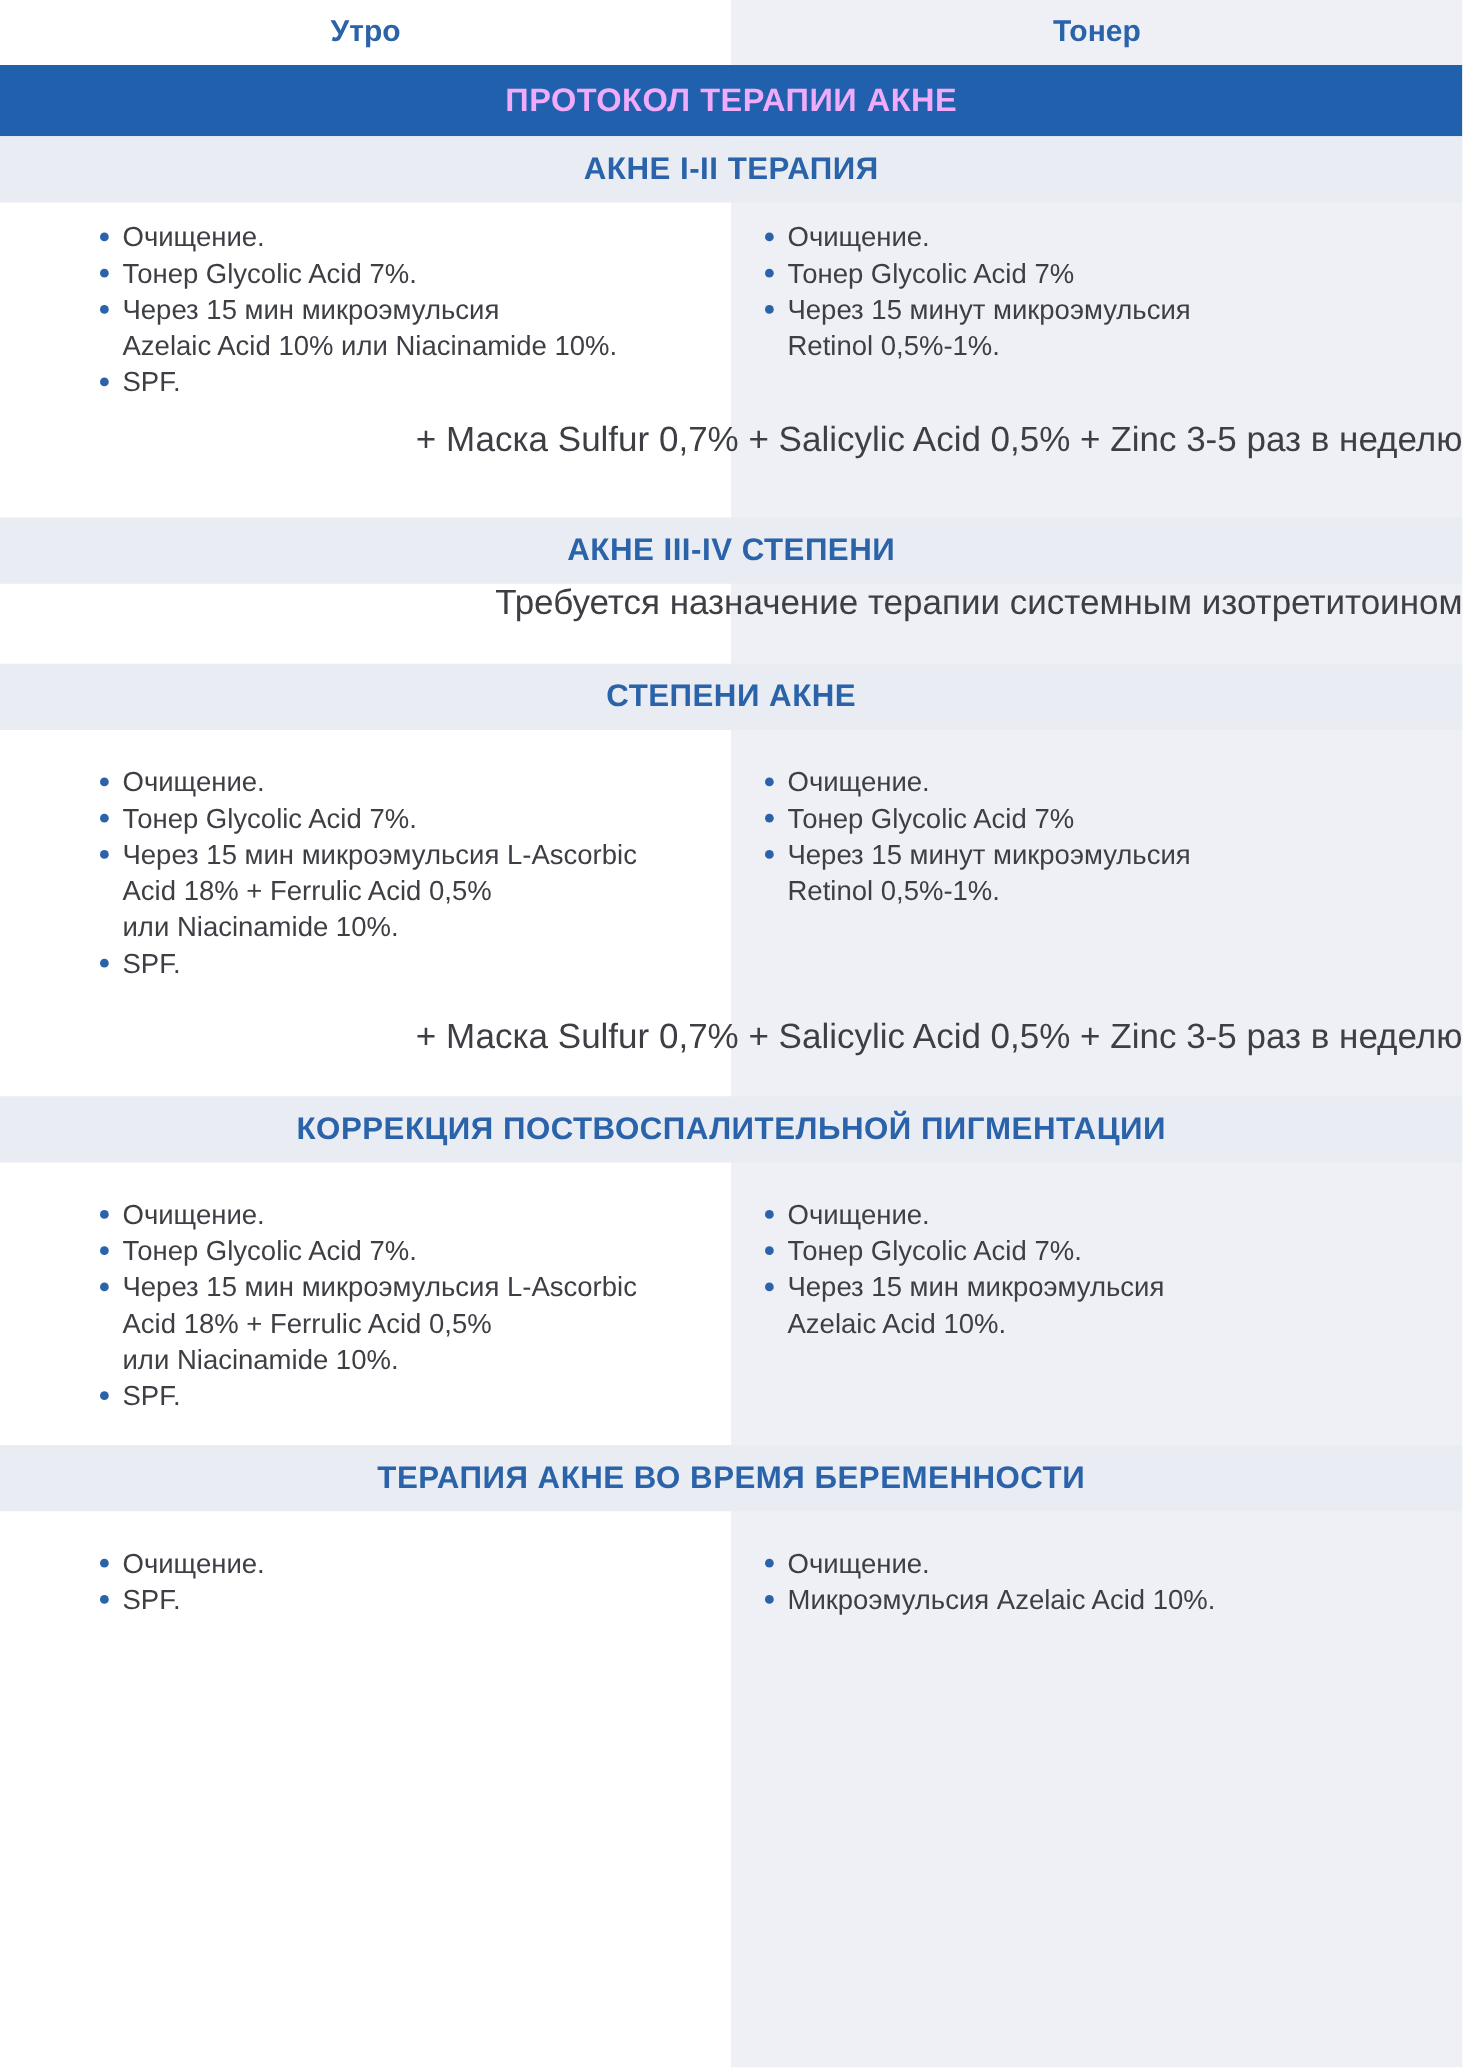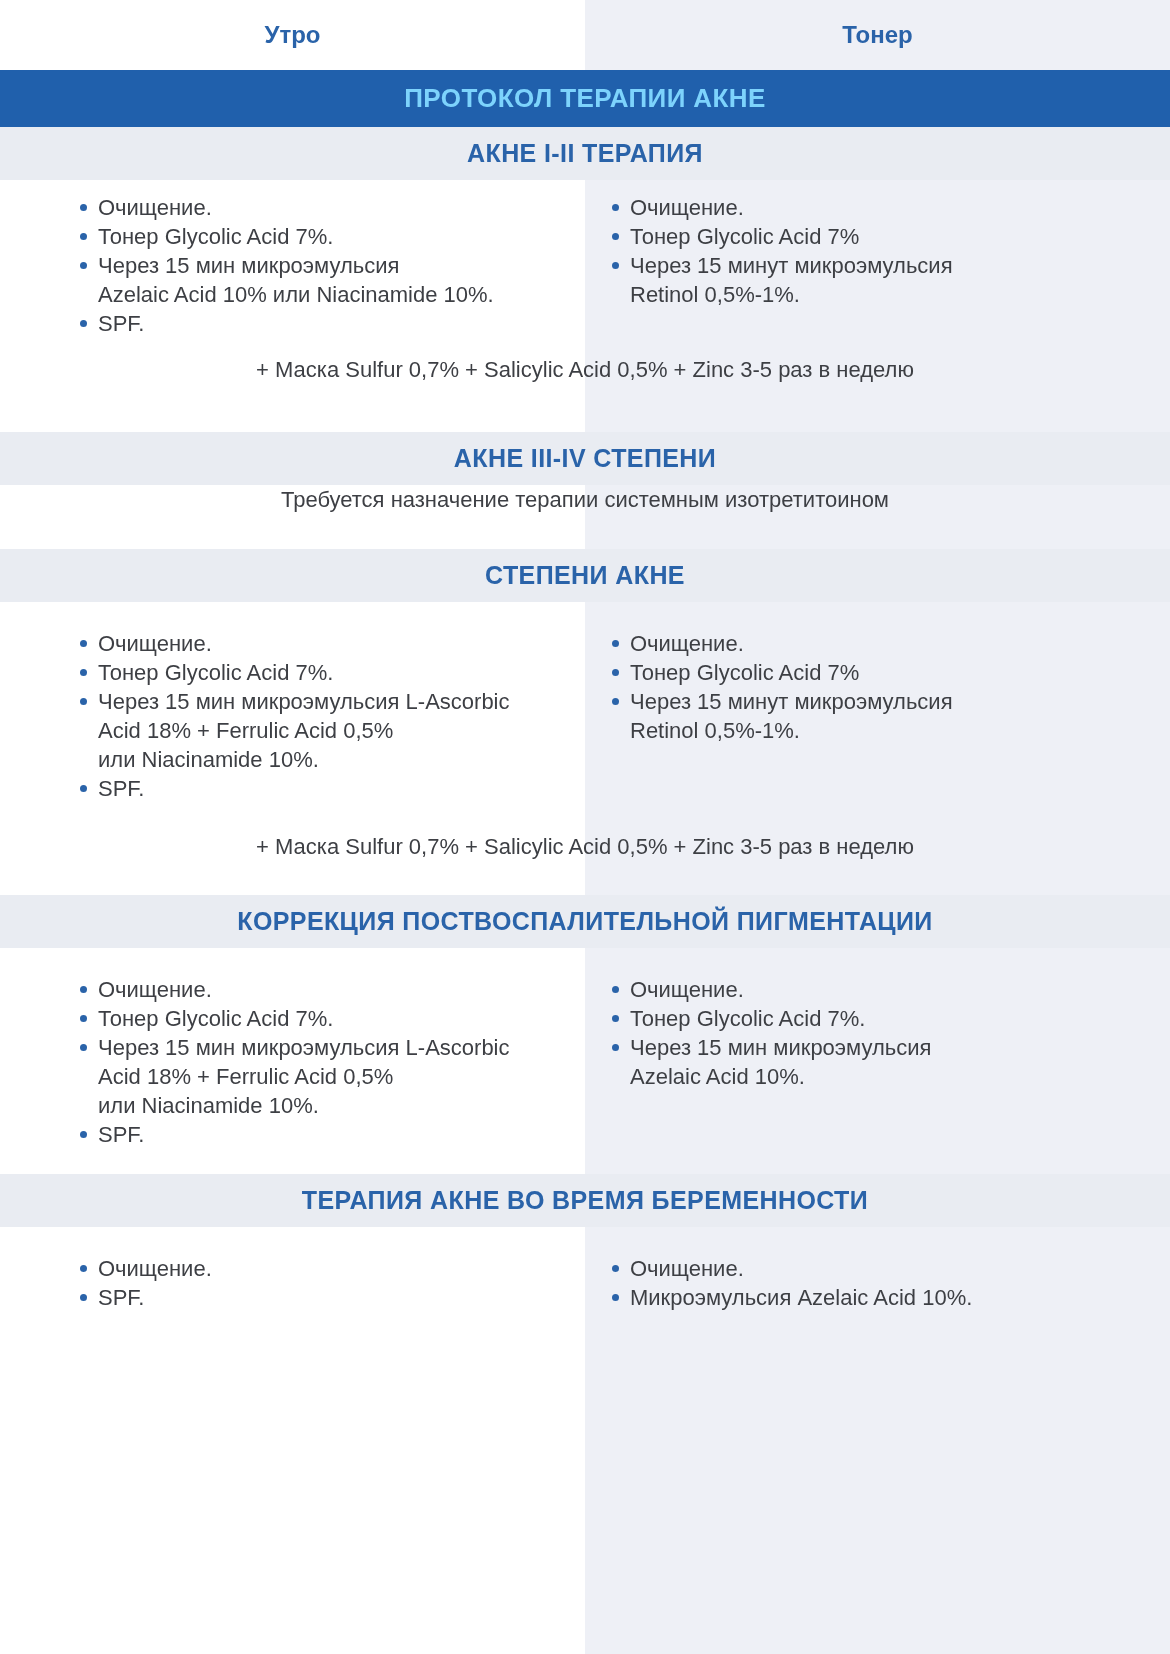--- a/index.html
+++ b/index.html
@@ -5,35 +5,35 @@
   html, body { margin: 0; padding: 0; background: #ffffff; }
   .page {
     position: relative;
     width: 1170px;
     height: 1654px;
     overflow: hidden;
     background: linear-gradient(90deg, #ffffff 50%, #eef0f6 50%);
     font-family: "Liberation Sans", "DejaVu Sans", sans-serif;
     color: #3d3f44;
   }
-  .cols-header { display: flex; height: 70px; align-items: center; }
+  .cols-header { display: flex; height: 52px; align-items: center; }
   .cols-header .half {
     width: 50%;
     text-align: center;
     font-weight: 700;
     font-size: 24px;
     color: #2a63a9;
   }
   .banner {
     height: 57px;
     background: #2060ac;
     display: flex;
     align-items: center;
     justify-content: center;
-    color: #7dd3fc;
+    color: #f0abfc;
     font-weight: 700;
     font-size: 26px;
     letter-spacing: 0.4px;
   }
   .band {
     height: 53px;
     background: #e9ecf2;
     display: flex;
     align-items: center;
     justify-content: center;
@@ -64,22 +64,22 @@
     position: absolute;
     left: 1px;
     top: 11px;
     width: 7px;
     height: 7px;
     border-radius: 50%;
     background: #2a63a9;
   }
   .center-note {
     width: 100%;
-    text-align: center;
-    font-size: 22px;
+    text-align: right;
+    font-size: 28px;
     line-height: 29px;
     color: #3d3f44;
   }
   .pt13 { padding-top: 13px; }
   .pt27 { padding-top: 27px; }
   .mt17 { margin-top: 17px; }
   .mt25 { margin-top: 25px; }
   .mt29 { margin-top: 29px; }
   .mt34 { margin-top: 34px; }
   .mt35 { margin-top: 35px; }

